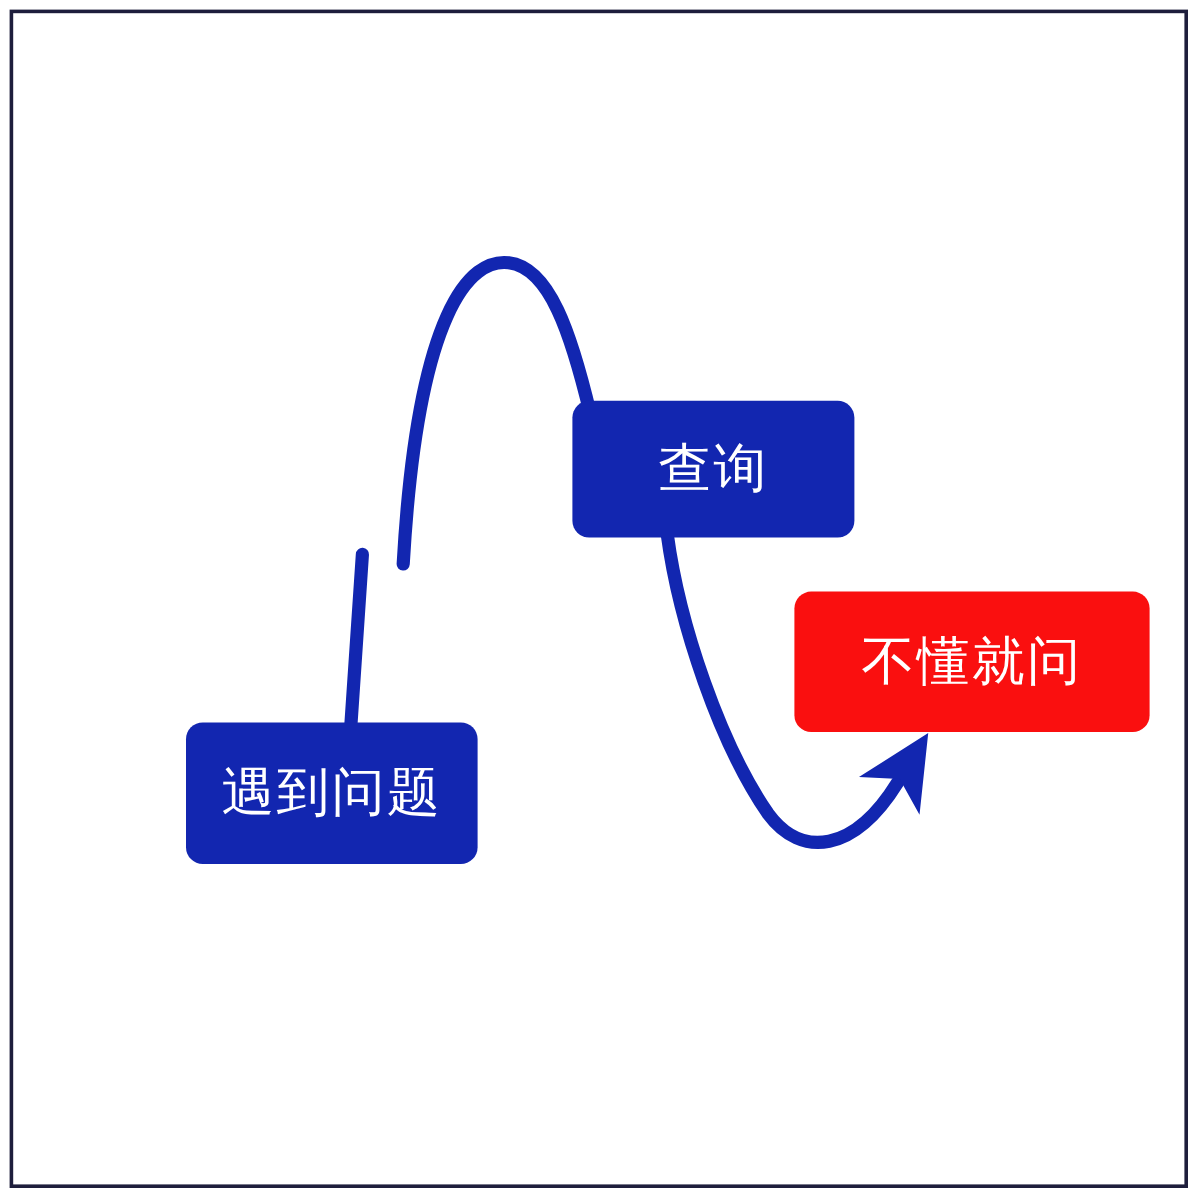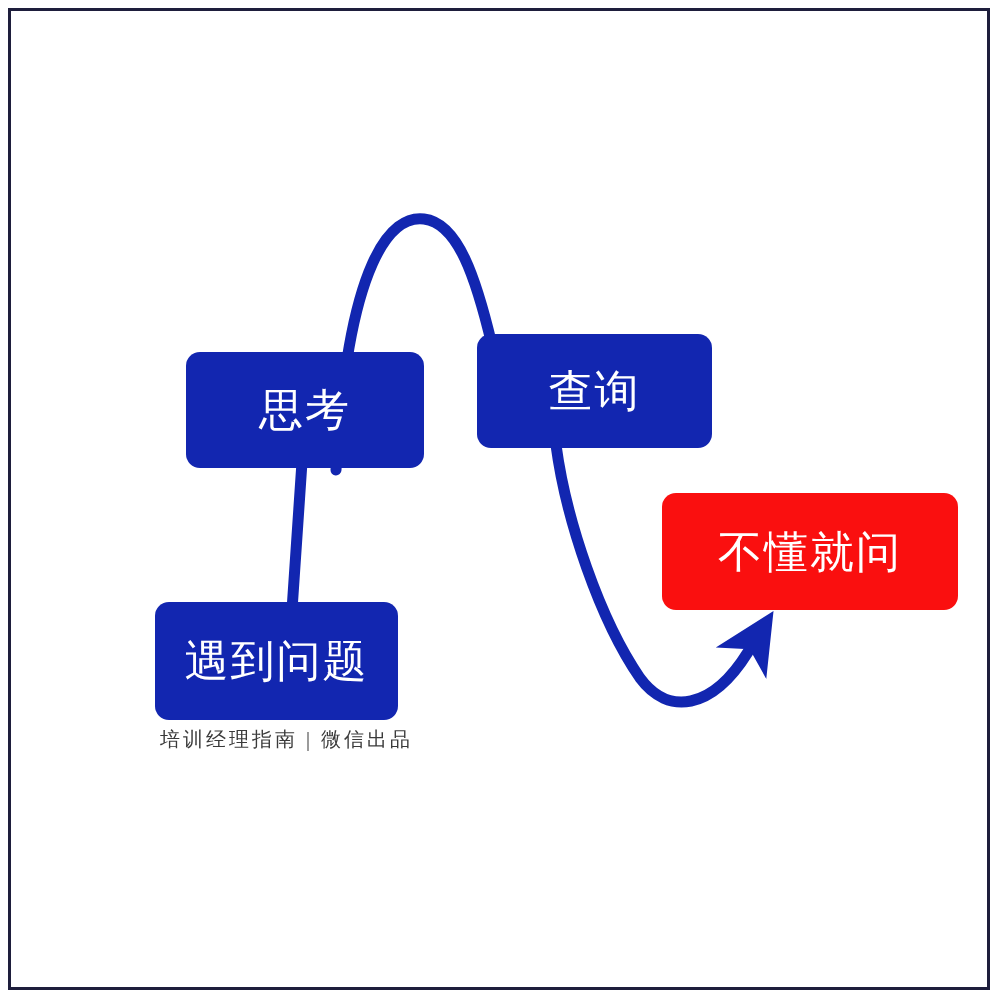--- a/index.html
+++ b/index.html
@@ -102,32 +102,28 @@
       </marker>
     </defs>
 
     <path d="M 292 610 L 302 462" fill="none" stroke="#1226b0" stroke-width="11" stroke-linecap="round"></path>
 
     <path d="M 336 470 C 348 258, 392 215, 424 219 C 458 223, 476 278, 492 345" fill="none" stroke="#1226b0" stroke-width="11" stroke-linecap="round"></path>
 
     <path d="M 556 445 C 566 520, 600 620, 640 678 C 668 716, 712 710, 748 652" fill="none" stroke="#1226b0" stroke-width="11" stroke-linecap="round" marker-end="url(#arrowhead-blue)"></path>
   </svg>
 
-  <div class="node" id="node-sikao" style="background:#1226b0;">
-    <span class="node-label">思考</span>
-  </div>
 
   <div class="node" id="node-chaxun" style="background:#1226b0;">
     <span class="node-label">查询</span>
   </div>
 
   <div class="node" id="node-yudao" style="background:#1226b0;">
     <span class="node-label">遇到问题</span>
   </div>
 
   <div class="node" id="node-budong" style="background:#fa0f0f;">
     <span class="node-label">不懂就问</span>
   </div>
 
-  <div id="watermark">培训经理指南 | 微信出品</div>
 
   <div id="frame"></div>
 </div>
 
 </body></html>

